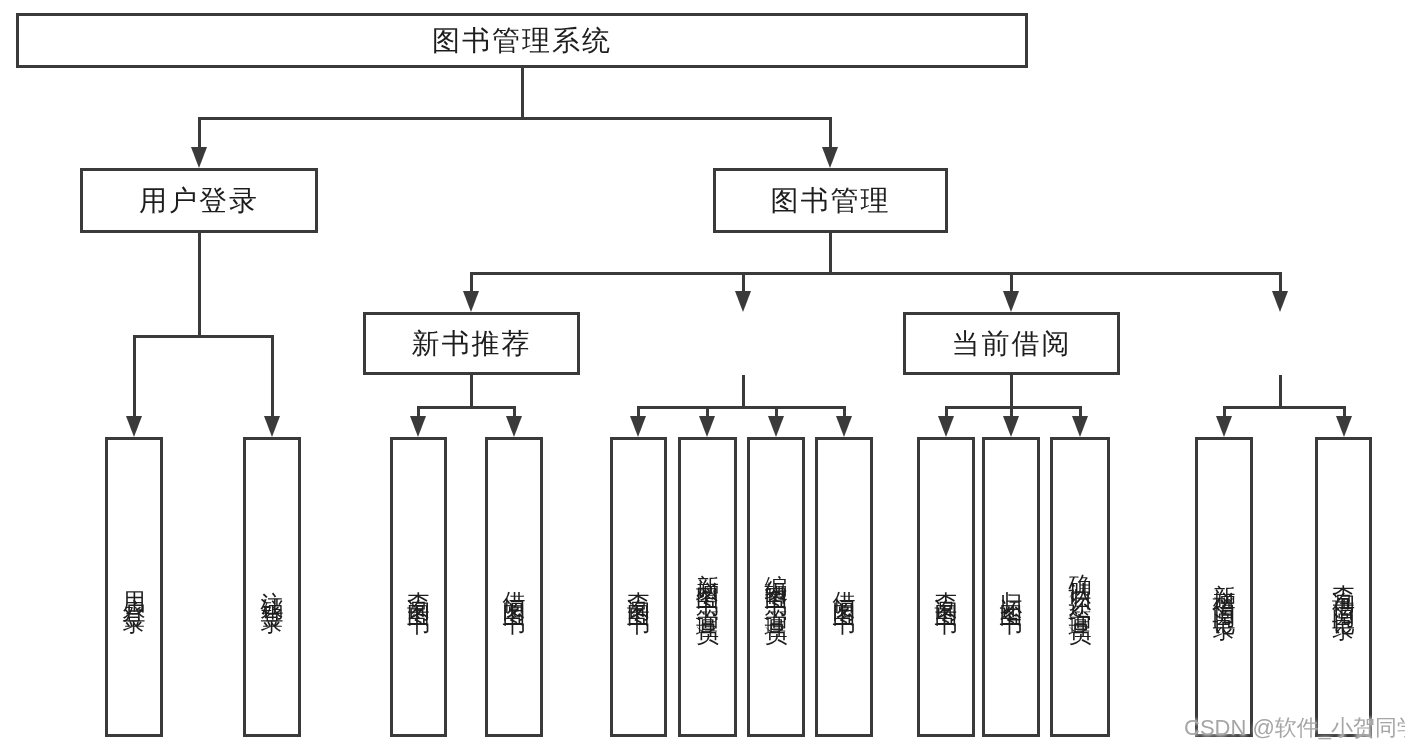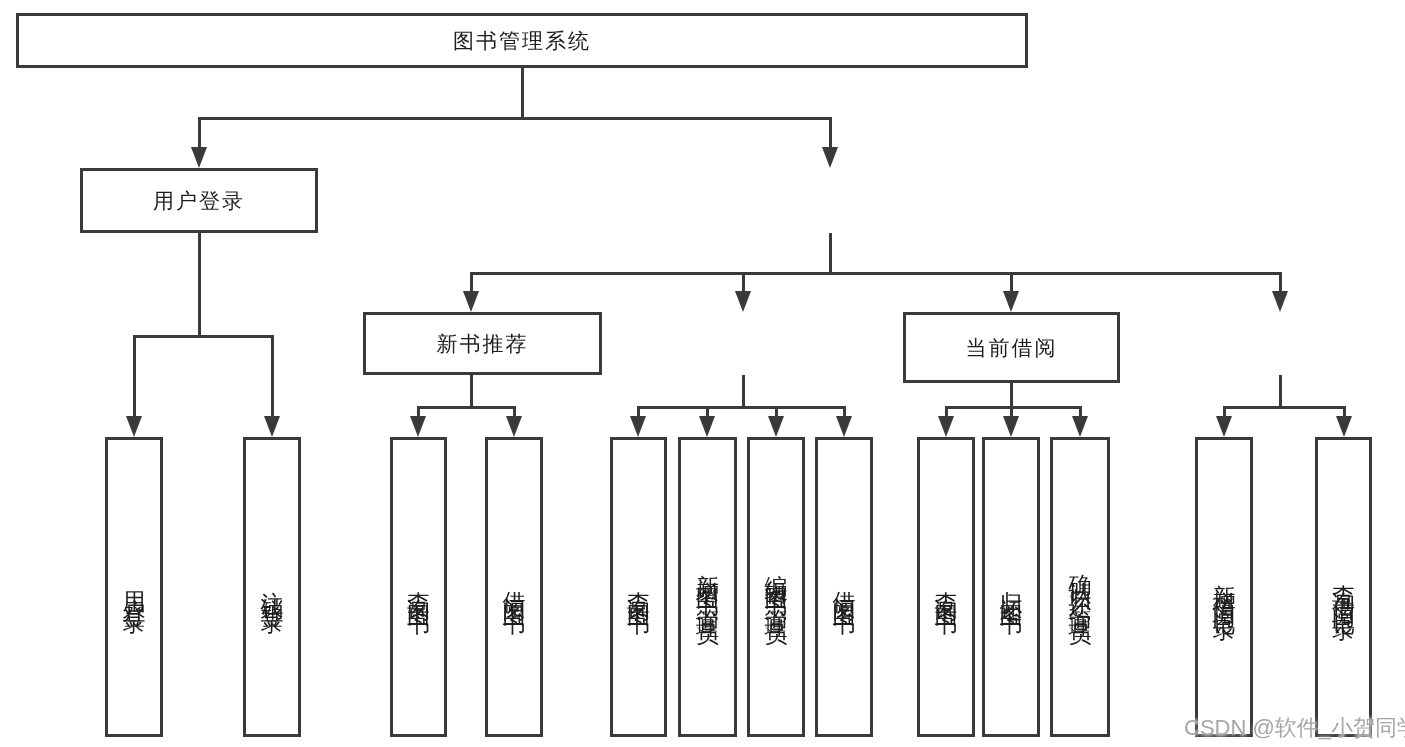--- a/index.html
+++ b/index.html
@@ -8,21 +8,21 @@
     background:#ffffff;
     font-family:"Liberation Sans","DejaVu Sans",sans-serif;
   }
   .stage{position:absolute;left:0;top:0;width:1405px;height:747px;}
   .node{
     position:absolute;box-sizing:border-box;
     border:3px solid #3a3a3a;background:#ffffff;
     display:flex;align-items:center;justify-content:center;
     color:#1d1d1d;z-index:2;
   }
-  .hnode{font-size:21px;letter-spacing:2px;white-space:nowrap;}
+  .hnode{font-size:28px;letter-spacing:2px;white-space:nowrap;}
   .leaf{z-index:2;}
   .leaf span{
     writing-mode:vertical-rl;text-orientation:mixed;
     font-size:23px;line-height:1;letter-spacing:7px;
     color:#1d1d1d;white-space:nowrap;
   }
   .vline,.hline{position:absolute;background:#3a3a3a;z-index:1;}
   .vline{width:3px;}
   .hline{height:3px;}
   .arrow{
@@ -96,25 +96,28 @@
       <div class="arrow" style="left: 1336px; top: 416px;"></div>
     </div>
 
   <div class="node hnode" style="left:16px;top:13px;width:1012px;height:55px;">
     <span>图书管理系统</span>
   </div>
 
   <div class="node hnode" style="left:80px;top:168px;width:238px;height:65px;">
     <span>用户登录</span>
   </div>
+  <div class="node hnode" style="left:713px;top:168px;width:235px;height:65px;">
+    <span>图书管理</span>
+  </div>
 
-  <div class="node hnode" style="left:363px;top:312px;width:239px;height:63px;">
+  <div class="node hnode" style="left:363px;top:312px;width:217px;height:63px;">
     <span>新书推荐</span>
   </div>
-  <div class="node hnode" style="left:903px;top:312px;width:217px;height:71px;">
+  <div class="node hnode" style="left:903px;top:312px;width:217px;height:63px;">
     <span>当前借阅</span>
   </div>
 
   <div class="node leaf" style="left:105px;top:437px;width:58px;height:300px;">
     <span>用户登录</span>
   </div>
   <div class="node leaf" style="left:243px;top:437px;width:58px;height:300px;">
     <span>注销登录</span>
   </div>
 

